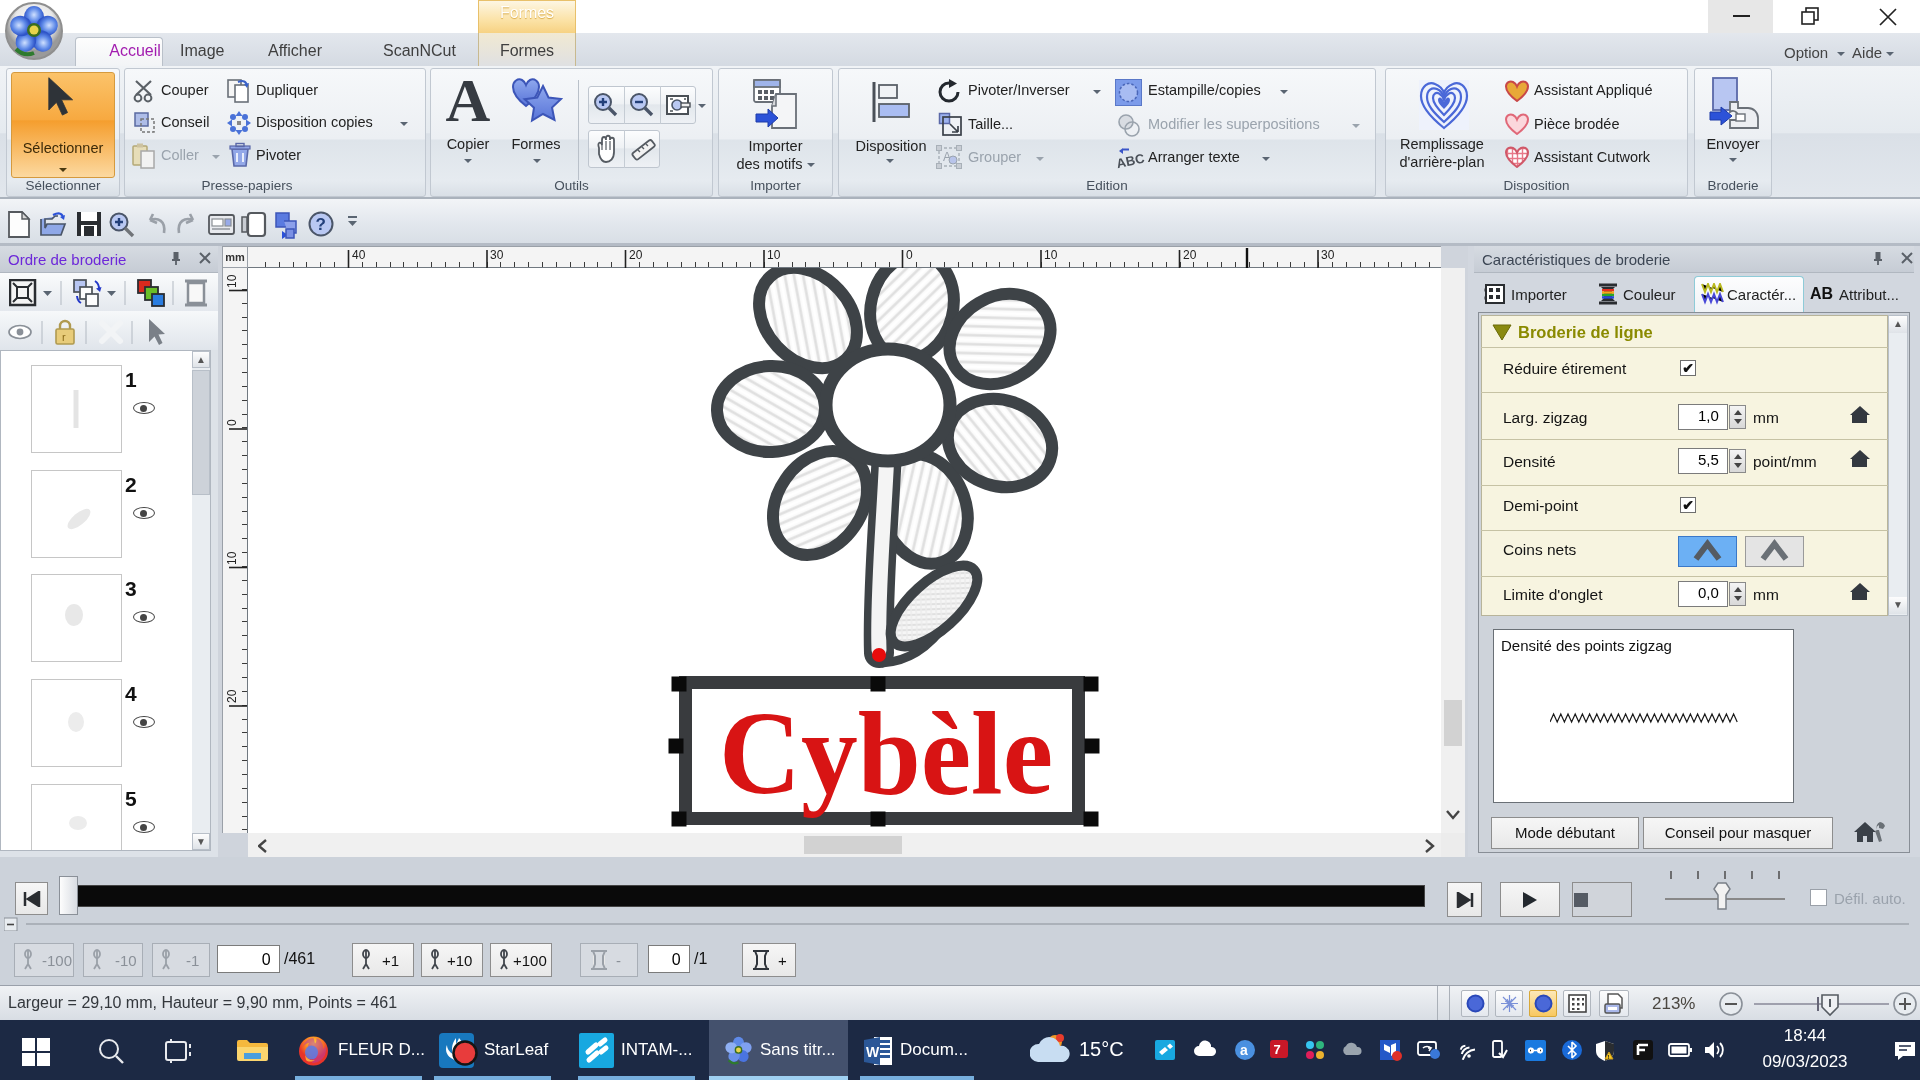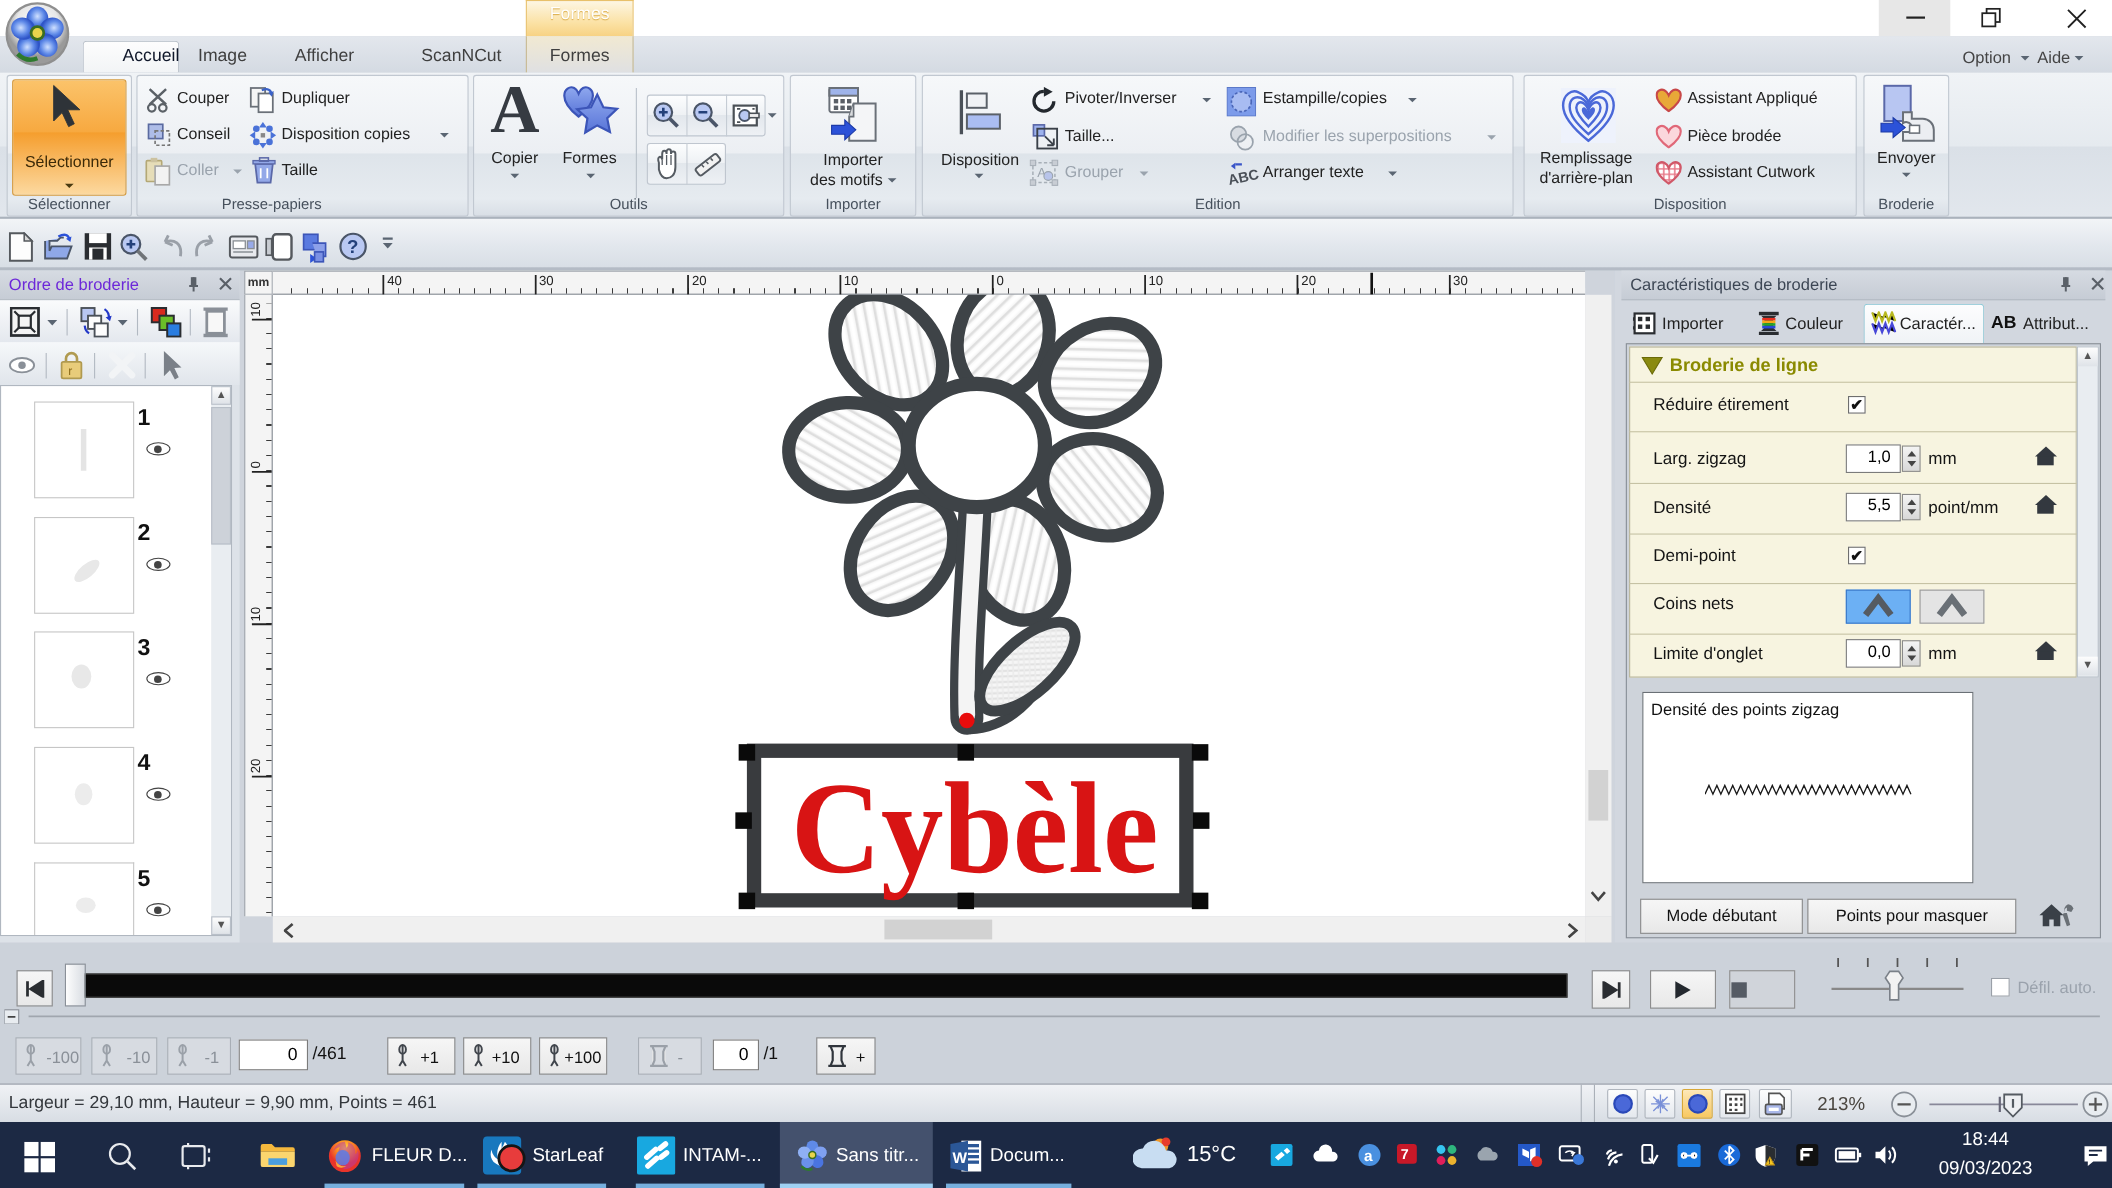--- a/index.html
+++ b/index.html
@@ -39,21 +39,21 @@
     <rect x="5" y="1" width="12" height="12" fill="none" stroke="#222" stroke-width="1.6"></rect>
     <rect x="1" y="5" width="12" height="12" fill="#fff" stroke="#222" stroke-width="1.6"></rect>
   </svg>
 <svg class="a" style="left:1877px;top:6px" width="22" height="22">
     <path d="M3,3 L19,19 M19,3 L3,19" stroke="#222" stroke-width="1.7"></path>
   </svg>
 
 <div class="a" style="left:0;top:33px;width:1920px;height:33px;background:linear-gradient(#e3e7ed,#d4dae2)"></div>
 <div class="a" style="left:478px;top:33px;width:98px;height:33px;background:linear-gradient(#f1e9d2,#dfe0e2);border-left:1px solid #c8b98f;border-right:1px solid #c8b98f"></div>
 <div class="a" style="left:75px;top:37px;width:88px;height:29px;background:linear-gradient(#fdfdfd,#f2f4f6);border:1px solid #b9c0c9;border-bottom:none;border-radius:4px 4px 0 0"></div>
-<div class="a" style="left:75px;top:42px;width:88px;text-align:right;font-size:16px;color:#0f172a">Accueil</div>
+<div class="a" style="left:91px;top:42px;width:88px;text-align:center;font-size:16px;color:#a21caf">Accueil</div>
 <div class="a" style="left:180px;top:42px;font-size:16px;color:#3f3f3f">Image</div>
 <div class="a" style="left:268px;top:42px;font-size:16px;color:#3f3f3f">Afficher</div>
 <div class="a" style="left:383px;top:42px;font-size:16px;color:#3f3f3f">ScanNCut</div>
 <div class="a" style="left:478px;top:42px;width:98px;text-align:center;font-size:16px;color:#3f3f3f">Formes</div>
 <div class="a" style="left:1784px;top:44px;font-size:15px;color:#444">Option&nbsp; <span class="dd"></span>&nbsp; Aide&nbsp;<span class="dd"></span></div>
 
 <div class="a" style="left:0;top:66px;width:1920px;height:133px;background:linear-gradient(#f0f3f6,#e5eaef 50%,#dae0e7 51%,#e2e7ed)"></div>
 <div class="a" style="left:0;top:197px;width:1920px;height:2px;background:#aab2bc"></div>
 
 <svg class="a" style="left:4px;top:1px;z-index:9" width="60" height="60" viewBox="0 0 60 60">
@@ -132,21 +132,21 @@
     <rect x="11" y="11" width="4" height="4" fill="#888"></rect>
   </svg>
 <div class="rit" style="left:256px;top:114px">Disposition copies</div>
 <span class="a" style="left:400px;top:121px"><span class="dd"></span></span>
 <svg class="ico" style="left:228px;top:142px" width="24" height="26" viewBox="0 0 24 26">
     <path d="M4,7 h16 l-2,17 h-12 z" fill="#93a8e8" stroke="#5a68a8" stroke-width="1.6"></path>
     <rect x="2" y="4" width="20" height="3" fill="#93a8e8" stroke="#5a68a8" stroke-width="1.2"></rect>
     <rect x="8" y="1.5" width="8" height="3" fill="none" stroke="#5a68a8" stroke-width="1.4"></rect>
     <path d="M9,11 v9 M15,11 v9" stroke="#fff" stroke-width="1.6"></path>
   </svg>
-<div class="rit" style="left:256px;top:147px">Taille</div>
+<div class="rit" style="left:256px;top:147px">Pivoter</div>
 
 <div class="grp" style="left:430px;width:283px"></div>
 <div class="glab" style="left:430px;width:283px">Outils</div>
 <div class="a" style="left:444px;top:74px;width:48px;height:52px;font-family:'Liberation Serif',serif;font-size:62px;font-weight:bold;color:#363b42;line-height:52px;text-align:center">A</div>
 <div class="tbtn" style="left:444px;top:136px;width:48px">Copier</div>
 <span class="a" style="left:464px;top:158px"><span class="dd"></span></span>
 <svg class="ico" style="left:510px;top:74px" width="54" height="56" viewBox="0 0 54 56">
     <defs>
       <linearGradient id="hg" x1="0" y1="0" x2="0" y2="1">
         <stop offset="0%" stop-color="#8fa8ee"></stop>
@@ -657,21 +657,21 @@
 <div class="spin" style="left:1729px;top:582px"></div>
 <div class="a" style="left:1753px;top:586px;font-size:15.5px;color:#141414">mm</div>
 <div class="home" style="left:1851px;top:584px"></div>
 
 <div class="a" style="left:1493px;top:629px;width:301px;height:174px;background:#fff;border:1px solid #6a7076"></div>
 <div class="a" style="left:1501px;top:637px;font-size:15px;color:#111">Densité des points zigzag</div>
 <svg class="a" style="left:1550px;top:710px" width="190" height="16">
     <polyline points="0,12 3.6,4 7.2,12 10.8,4 14.4,12 18,4 21.6,12 25.2,4 28.8,12 32.4,4 36,12 39.6,4 43.2,12 46.8,4 50.4,12 54,4 57.6,12 61.2,4 64.8,12 68.4,4 72,12 75.6,4 79.2,12 82.8,4 86.4,12 90,4 93.6,12 97.2,4 100.8,12 104.4,4 108,12 111.6,4 115.2,12 118.8,4 122.4,12 126,4 129.6,12 133.2,4 136.8,12 140.4,4 144,12 147.6,4 151.2,12 154.8,4 158.4,12 162,4 165.6,12 169.2,4 172.8,12 176.4,4 180,12 183.6,4 187.2,12" fill="none" stroke="#1a1a1a" stroke-width="1.2"></polyline>
   </svg>
 <div class="btn" style="left:1491px;top:817px;width:148px;height:32px;line-height:30px">Mode débutant</div>
-<div class="btn" style="left:1643px;top:817px;width:190px;height:32px;line-height:30px">Points pour masquer</div>
+<div class="btn" style="left:1643px;top:817px;width:190px;height:32px;line-height:30px">Conseil pour masquer</div>
 <svg class="a" style="left:1852px;top:820px" width="40" height="26" viewBox="0 0 40 26">
     <path d="M2,12 L13,2 L24,12 h-3 v10 h-6 v-6 h-4 v6 h-6 v-10 z" fill="#3a4048"></path>
     <path d="M28,2 a6,6 0 0 0 -3,8 l-2,1 4,11 3,-1 -3,-11 -2,0 a4,4 0 0 1 2,-5 l0,3 4,1 2,-3 a6,6 0 0 0 -5,-4 z" fill="#6a7076"></path>
   </svg>
 
 <div class="a" style="left:0;top:857px;width:1920px;height:163px;background:#ccd2da"></div>
 <div class="btn" style="left:15px;top:882px;width:33px;height:33px"><svg width="20" height="16" style="margin-top:8px">
       <path d="M3,1 v14 M17,1 L6,8 L17,15 z" stroke="#2a2d31" stroke-width="2.5" fill="#2a2d31"></path>
     </svg></div>
 <div class="a" style="left:67px;top:885px;width:1358px;height:22px;background:#0a0a0a;border:1px solid #444"></div>

